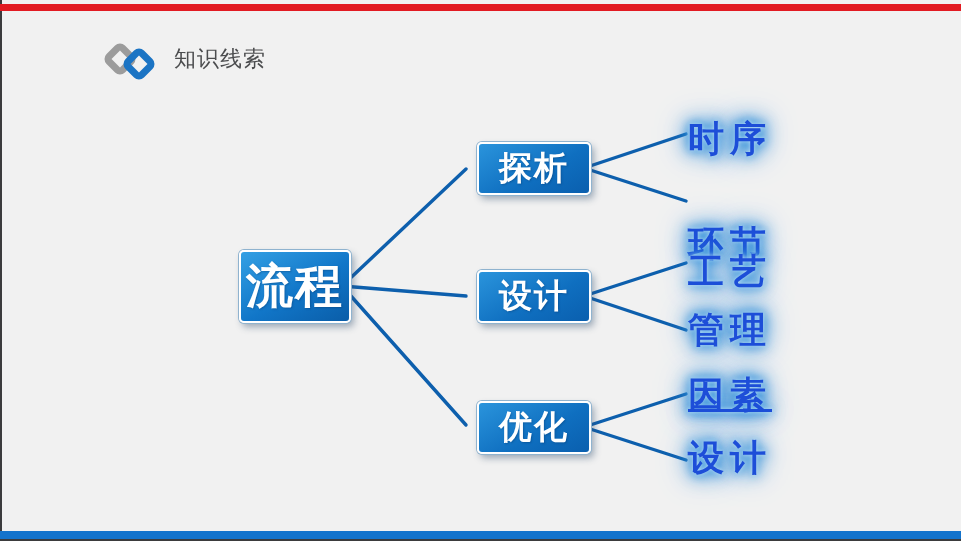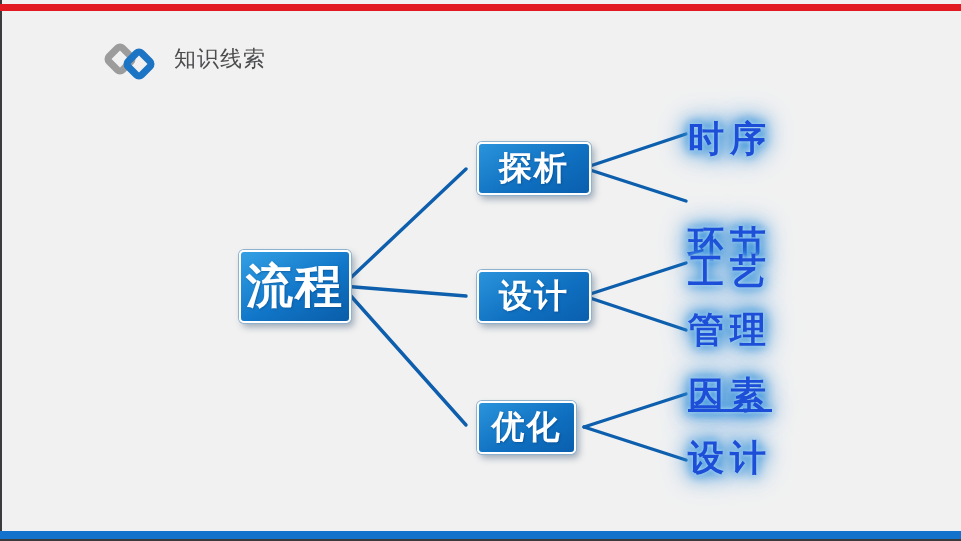--- a/index.html
+++ b/index.html
@@ -27,21 +27,21 @@
   .node{position:absolute;display:flex;align-items:center;justify-content:center;
     background:linear-gradient(150deg,#2a94dc 0%,#0f6fc0 58%,#0a5fae 100%);
     border:2px solid #fff;border-radius:5px;box-sizing:border-box;
     box-shadow:0 0 0 1px #8fb3cf,3px 4px 7px rgba(50,80,110,.45);
     color:#fff;font-weight:bold;text-shadow:1px 1px 2px rgba(0,50,100,.35);
     letter-spacing:2px;margin-left:11px;}
   .node.root{left:228px;top:250px;width:112px;height:73px;font-size:47px;
     background:linear-gradient(150deg,#33a0e4 0%,#1176c8 55%,#0a5da8 100%);}
   .node.b0{left:466px;top:142px;width:114px;height:53px;font-size:33px;}
   .node.b1{left:466px;top:270px;width:114px;height:53px;font-size:33px;}
-  .node.b2{left:466px;top:401px;width:99px;height:53px;font-size:33px;}
+  .node.b2{left:466px;top:401px;width:114px;height:53px;font-size:33px;}
   .leaf{position:absolute;left:688px;color:#1d4ed8;font-weight:bold;font-size:36px;
     line-height:46px;letter-spacing:6px;white-space:nowrap;
     text-shadow:0 0 4px #bfe0f7,0 0 8px #4da3e0,0 0 14px #1d7fd4,
                 0 0 22px #1d7fd4,0 0 32px #4da3e0;}
   .leaf.l0{top:116px;} .leaf.l1{top:191px;margin-top:30px;} .leaf.l2{top:249px;}
   .leaf.l3{top:307px;} .leaf.l4{top:372px;text-decoration:underline;} .leaf.l5{top:435px;}
 </style>
 </head>
 <body>
 

